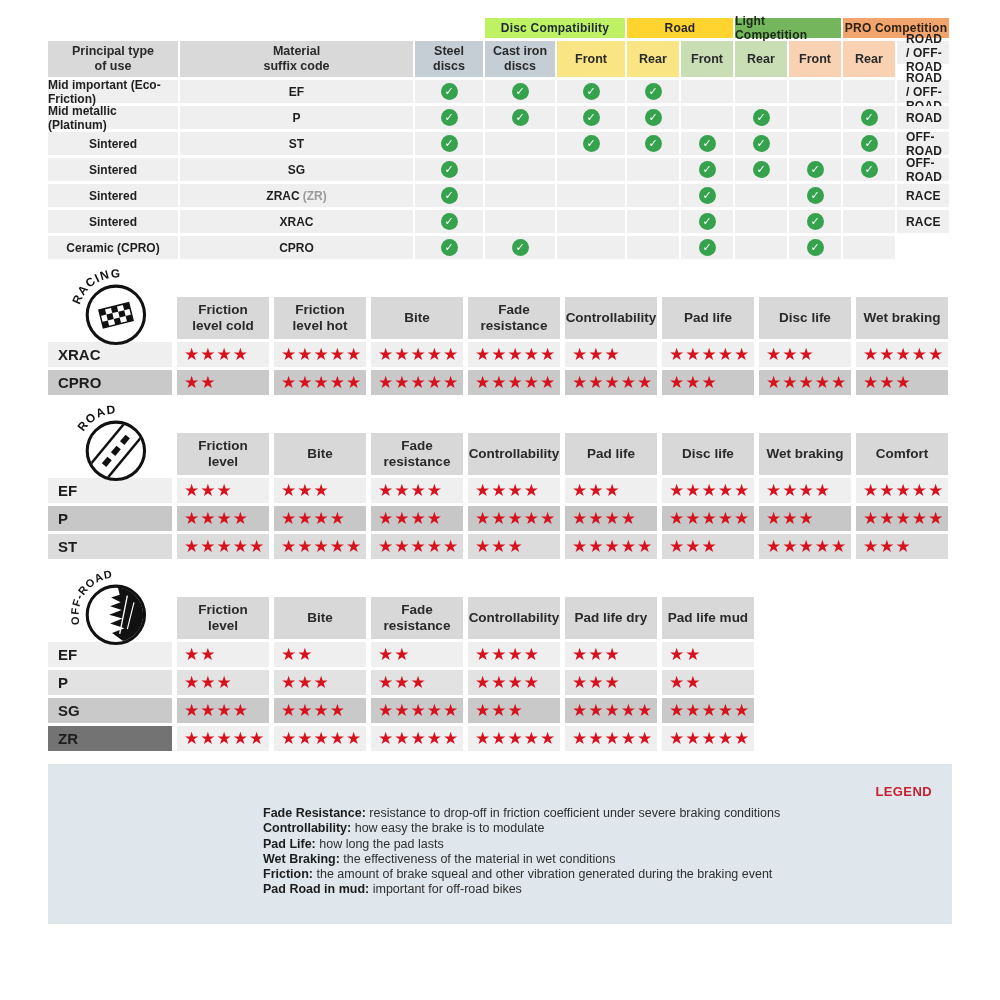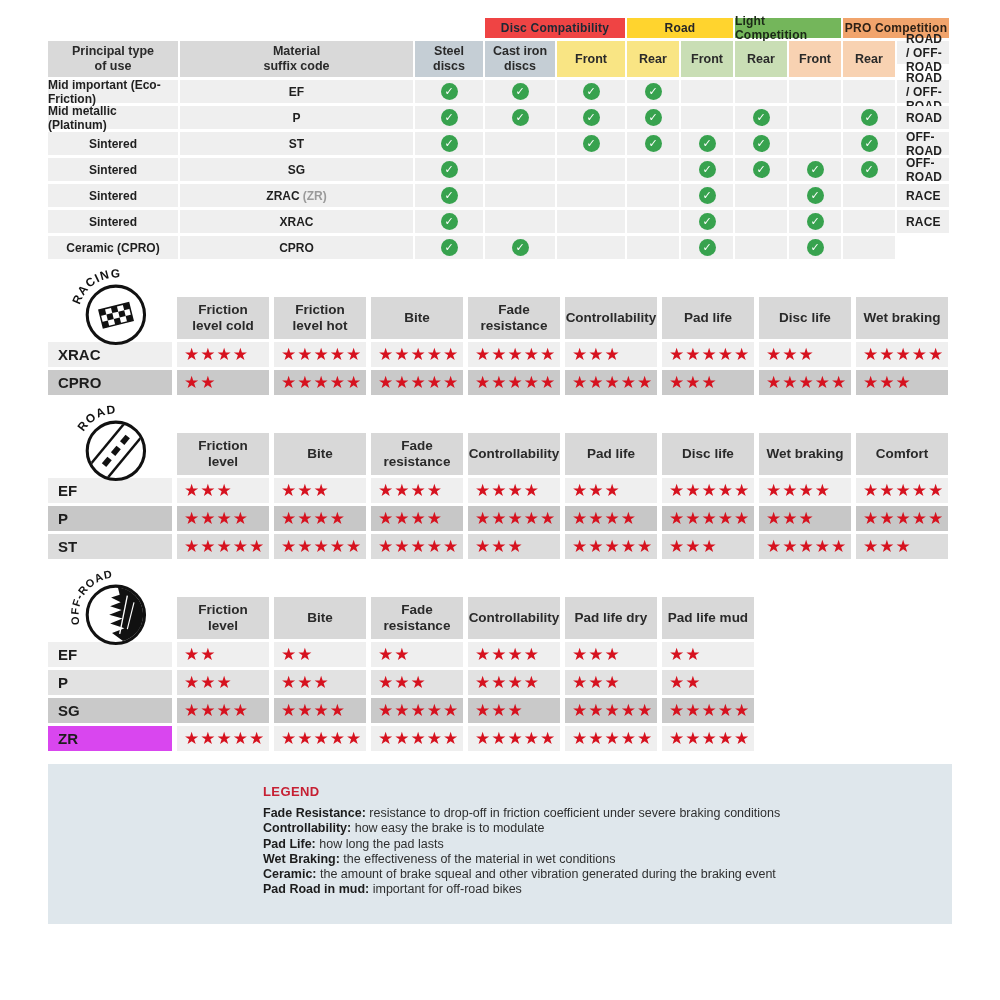--- a/index.html
+++ b/index.html
@@ -65,35 +65,35 @@
     font-family:"DejaVu Sans",sans-serif;
   }
 
   
   .legend{
     margin-top:13px;background:var(--legend-bg,#dfe7ec);
     padding:20px 20px 26px 215px;
   }
   .legend-title{
     color:var(--legend-red,#c62033);
-    font-weight:bold;font-size:13px;letter-spacing:.4px;margin-bottom:7px;
+    font-weight:bold;font-size:13px;letter-spacing:.4px;margin-bottom:7px;text-align:right;
   }
   .legend-line{font-size:12.5px;line-height:15.3px;color:#2f2f2f;}
   .legend-term{font-weight:bold;color:#1c1c1c;}
 </style>
 </head>
 <body>
 
 <div class="page">
 
   <div class="compat-grid">
       <div class="cg-spacer"></div>
       <div class="cg-spacer"></div>
       <div class="cg-spacer"></div>
-      <div class="group-hd" style="background: #ef4444; color: rgb(29, 41, 53);">Disc Compatibility</div>
+      <div class="group-hd" style="background: #bef264; color: rgb(29, 41, 53);">Disc Compatibility</div>
       <div class="group-hd" style="background: rgb(255, 212, 46); color: rgb(39, 39, 39);">Road</div>
       <div class="group-hd" style="background: rgb(116, 182, 91); color: rgb(27, 41, 23);">Light Competition</div>
       <div class="group-hd" style="background: rgb(241, 164, 108); color: rgb(45, 32, 21);">PRO Competition</div>
       <div class="col-hd">Principal type
 of use</div>
       <div class="col-hd">Material
 suffix code</div>
       <div class="col-hd" style="background: rgb(197, 206, 213);">Steel
 discs</div>
       <div class="col-hd" style="background: rgb(197, 206, 213);">Cast iron
@@ -520,21 +520,21 @@
         </div>
         <div class="r-stars" style="background: rgb(201, 201, 201);">
           <span class="stars">★★★</span>
         </div>
         <div class="r-stars" style="background: rgb(201, 201, 201);">
           <span class="stars">★★★★★</span>
         </div>
         <div class="r-stars" style="background: rgb(201, 201, 201);">
           <span class="stars">★★★★★</span>
         </div>
-        <div class="r-label" style="background: #d946ef;">ZR</div>
+        <div class="r-label" style="background: #737373;">ZR</div>
         <div class="r-stars" style="background: rgb(239, 239, 239);">
           <span class="stars">★★★★★</span>
         </div>
         <div class="r-stars" style="background: rgb(239, 239, 239);">
           <span class="stars">★★★★★</span>
         </div>
         <div class="r-stars" style="background: rgb(239, 239, 239);">
           <span class="stars">★★★★★</span>
         </div>
         <div class="r-stars" style="background: rgb(239, 239, 239);">
@@ -549,18 +549,18 @@
       </div>
   </section>
 
   <div class="legend">
     <div class="legend-title">LEGEND</div>
     <div>
         <div class="legend-line"><span class="legend-term">Fade Resistance:</span> resistance to drop-off in friction coefficient under severe braking conditions</div>
         <div class="legend-line"><span class="legend-term">Controllability:</span> how easy the brake is to modulate</div>
         <div class="legend-line"><span class="legend-term">Pad Life:</span> how long the pad lasts</div>
         <div class="legend-line"><span class="legend-term">Wet Braking:</span> the effectiveness of the material in wet conditions</div>
-        <div class="legend-line"><span class="legend-term">Ceramic:</span> the amount of brake squeal and other vibration generated during the braking event</div>
+        <div class="legend-line"><span class="legend-term">Friction:</span> the amount of brake squeal and other vibration generated during the braking event</div>
         <div class="legend-line"><span class="legend-term">Pad Road in mud:</span> important for off-road bikes</div>
       </div>
   </div>
 
 </div>
 
 </body></html>

